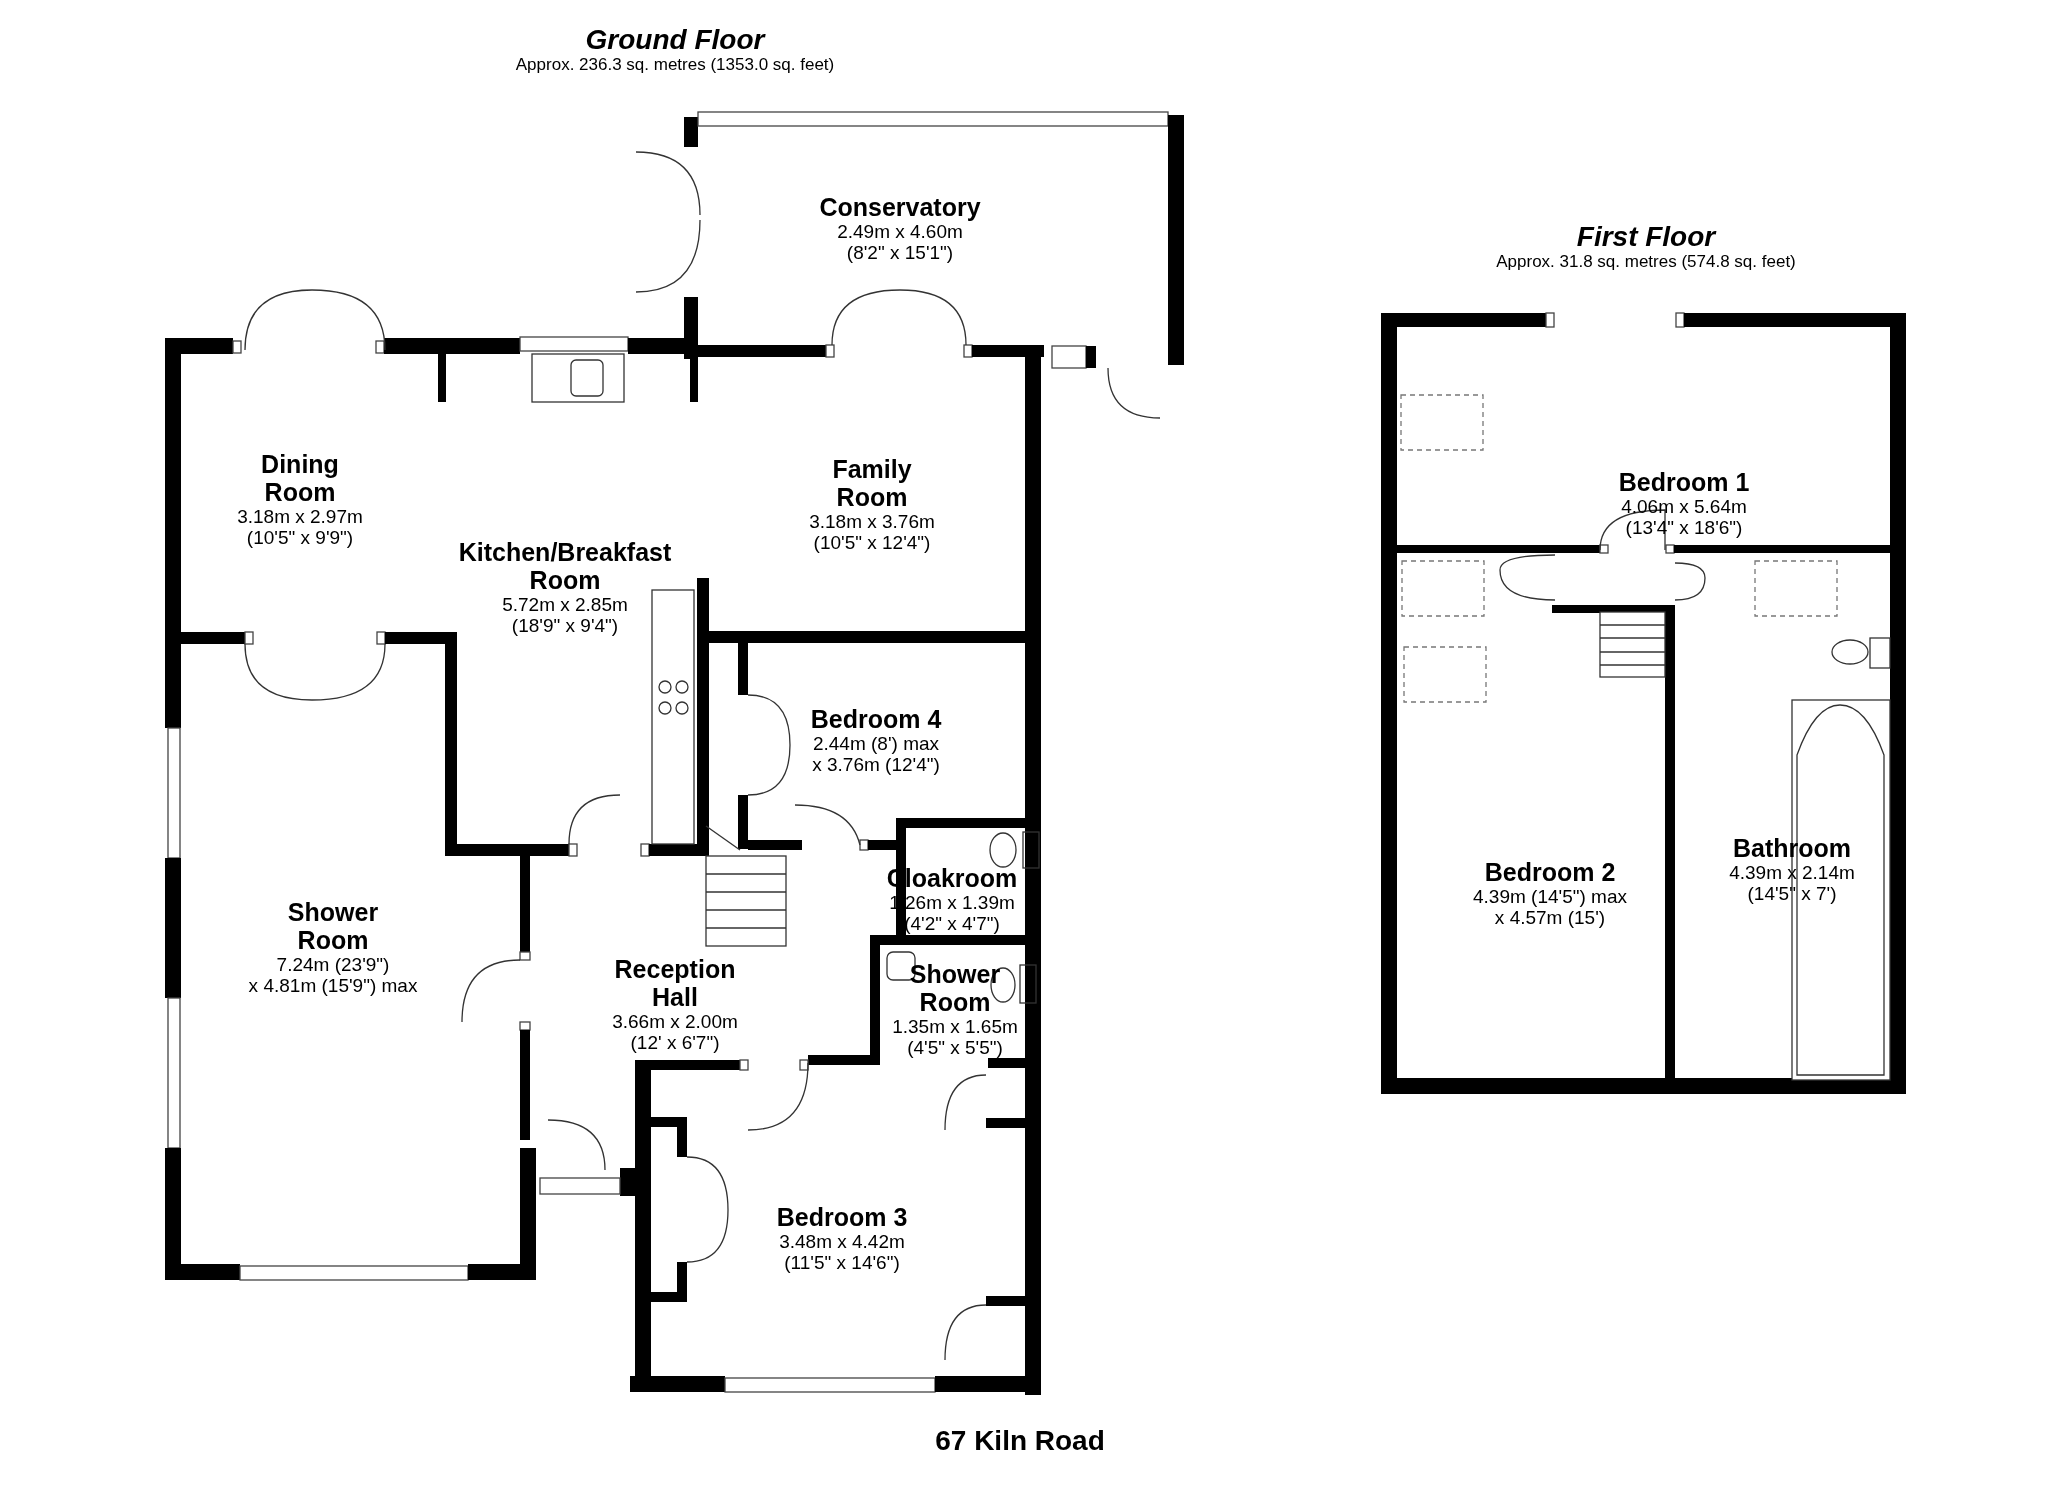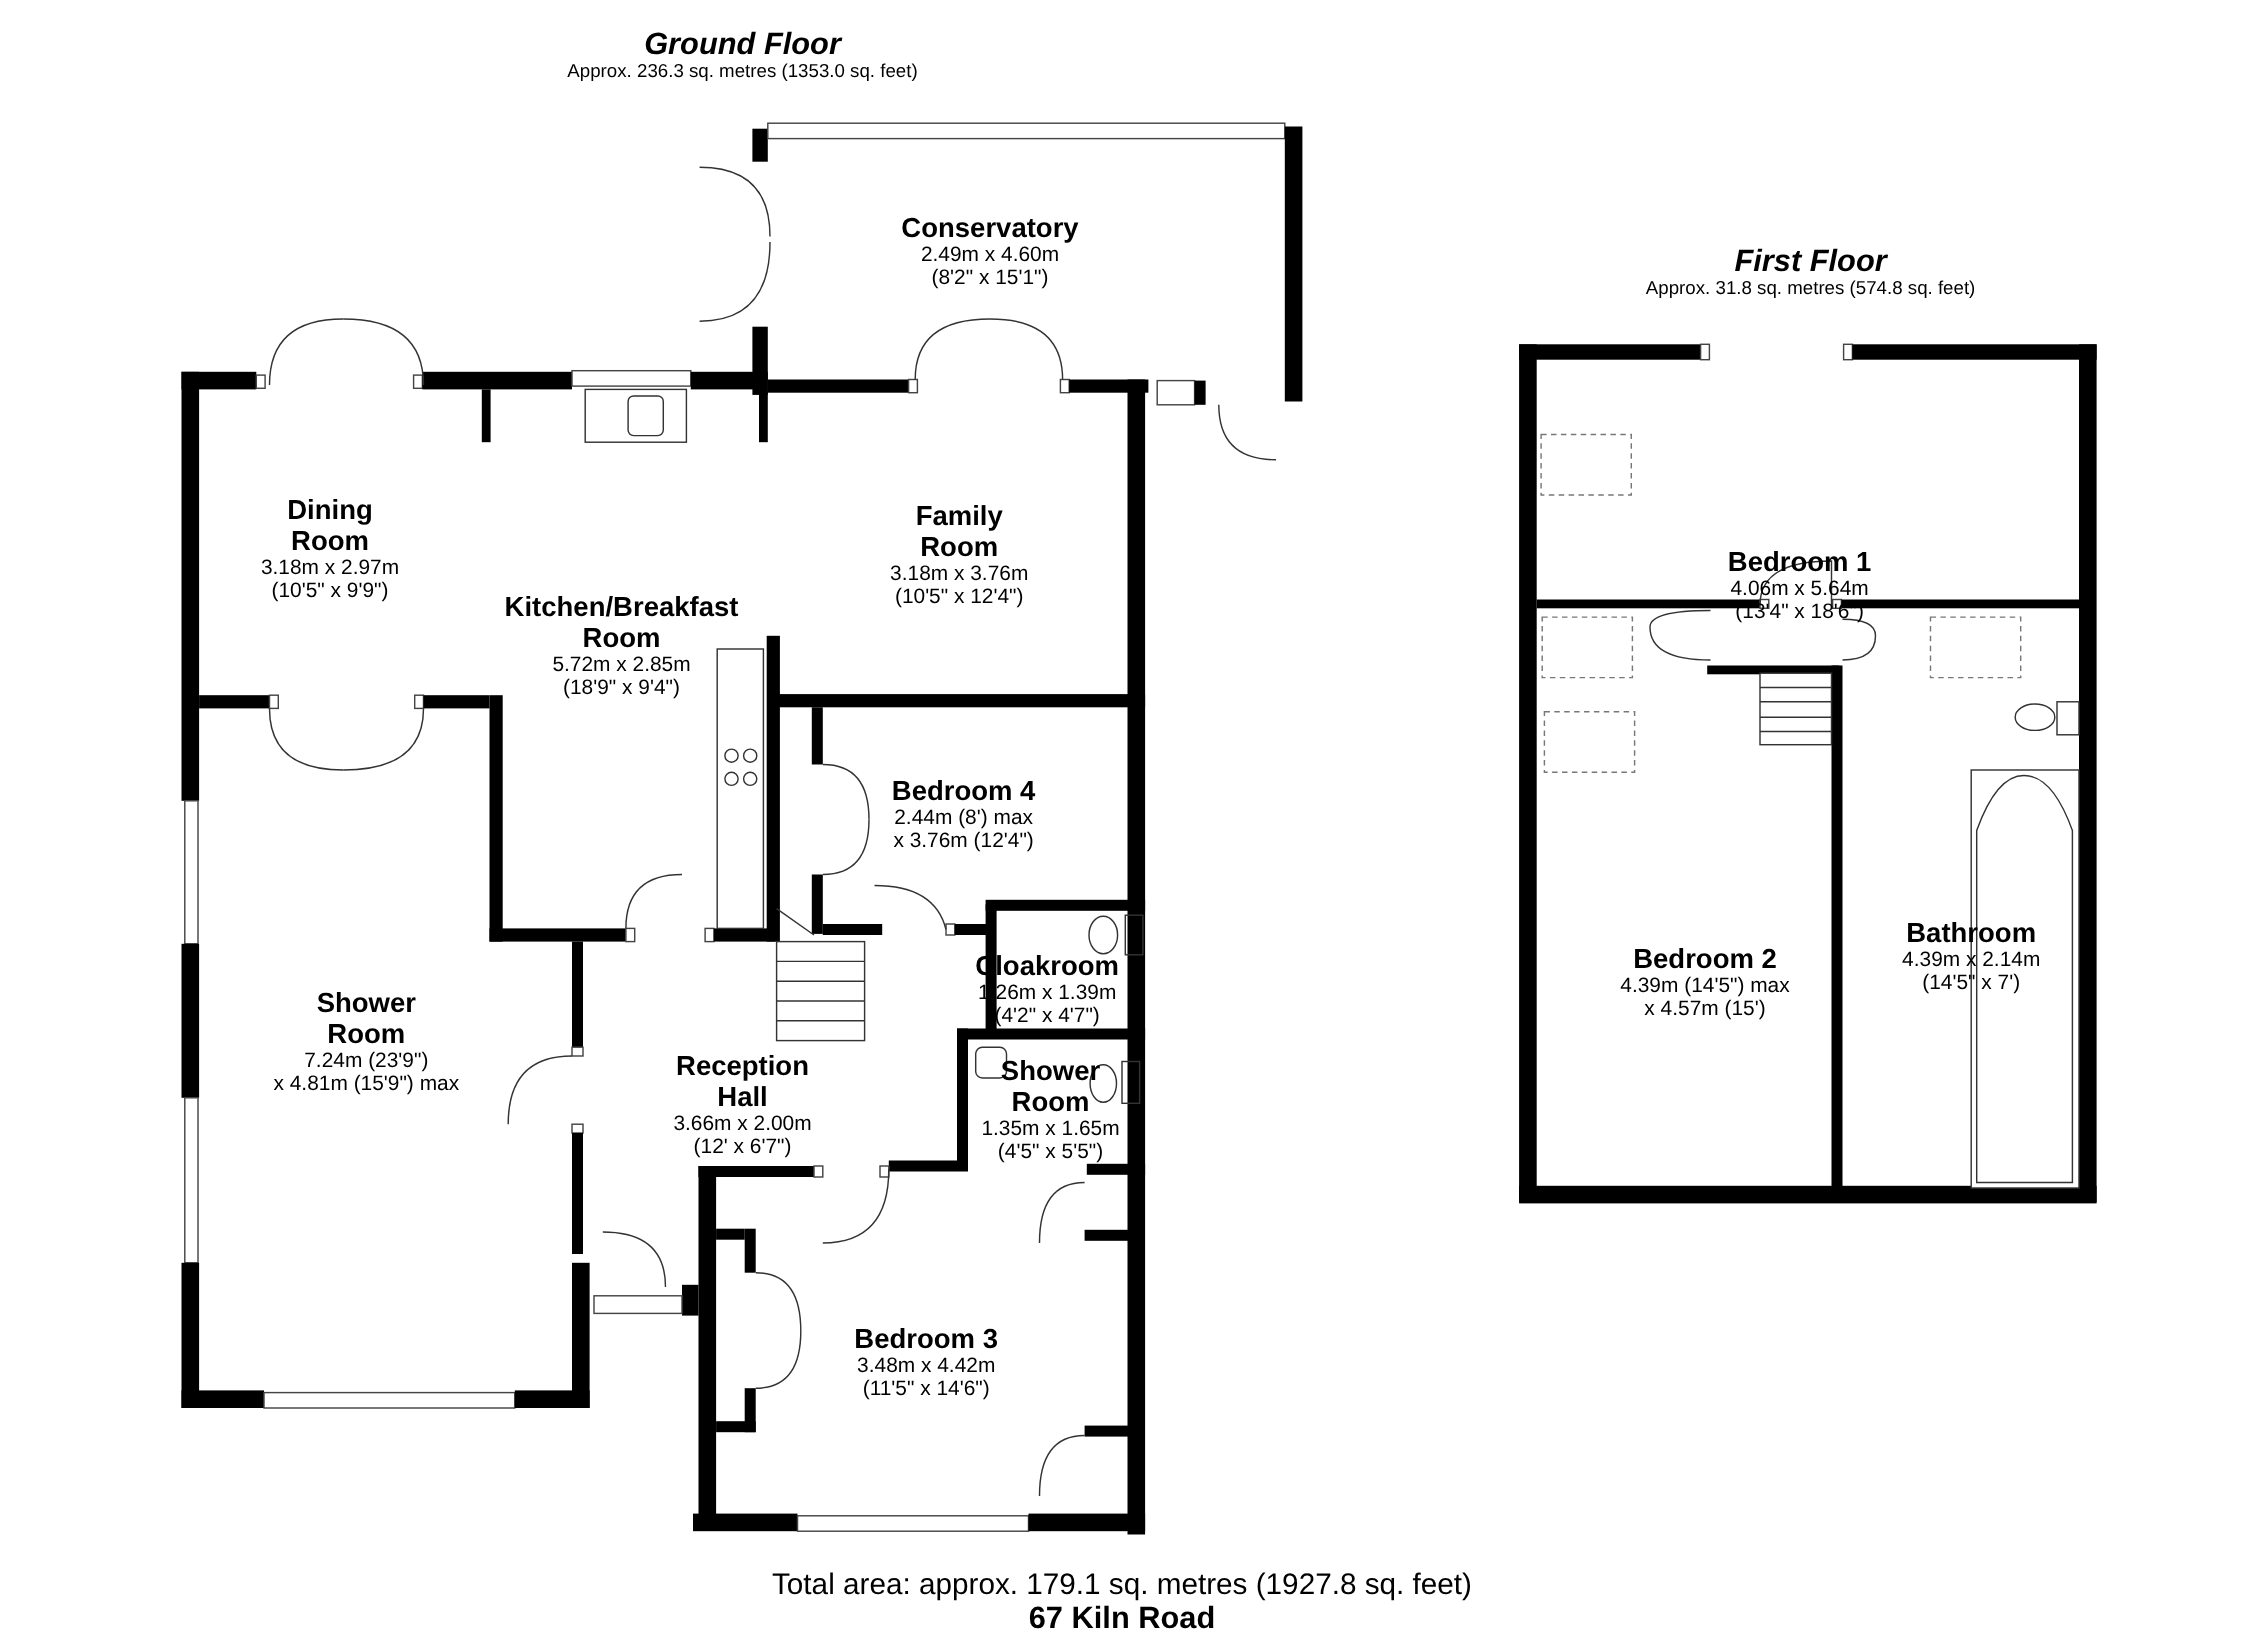--- a/index.html
+++ b/index.html
@@ -259,34 +259,33 @@
   <span class="room-dim">1.35m x 1.65m</span>
   <span class="room-dim">(4'5" x 5'5")</span>
 </div>
 
 <div class="label" style="left:842px;top:1203px;">
   <span class="room-name">Bedroom 3</span>
   <span class="room-dim">3.48m x 4.42m</span>
   <span class="room-dim">(11'5" x 14'6")</span>
 </div>
 
-<div class="label" style="left:1636px;top:468px;margin-top:29px;">
+<div class="label" style="left:1684px;top:468px;">
   <span class="room-name">Bedroom 1</span>
   <span class="room-dim">4.06m x 5.64m</span>
   <span class="room-dim">(13'4" x 18'6")</span>
 </div>
 
 <div class="label" style="left:1550px;top:858px;">
   <span class="room-name">Bedroom 2</span>
   <span class="room-dim">4.39m (14'5") max</span>
   <span class="room-dim">x 4.57m (15')</span>
 </div>
 
 <div class="label" style="left:1792px;top:834px;">
   <span class="room-name">Bathroom</span>
   <span class="room-dim">4.39m x 2.14m</span>
   <span class="room-dim">(14'5" x 7')</span>
 </div>
 
 <div class="label" style="left:1020px;top:1425px;">
-  <span class="footer-total">Total area: approx. 179.1 sq. metres (1927.8 sq. feet)</span>
   <span class="footer-addr">67 Kiln Road</span>
 </div>
 
 </body></html>

